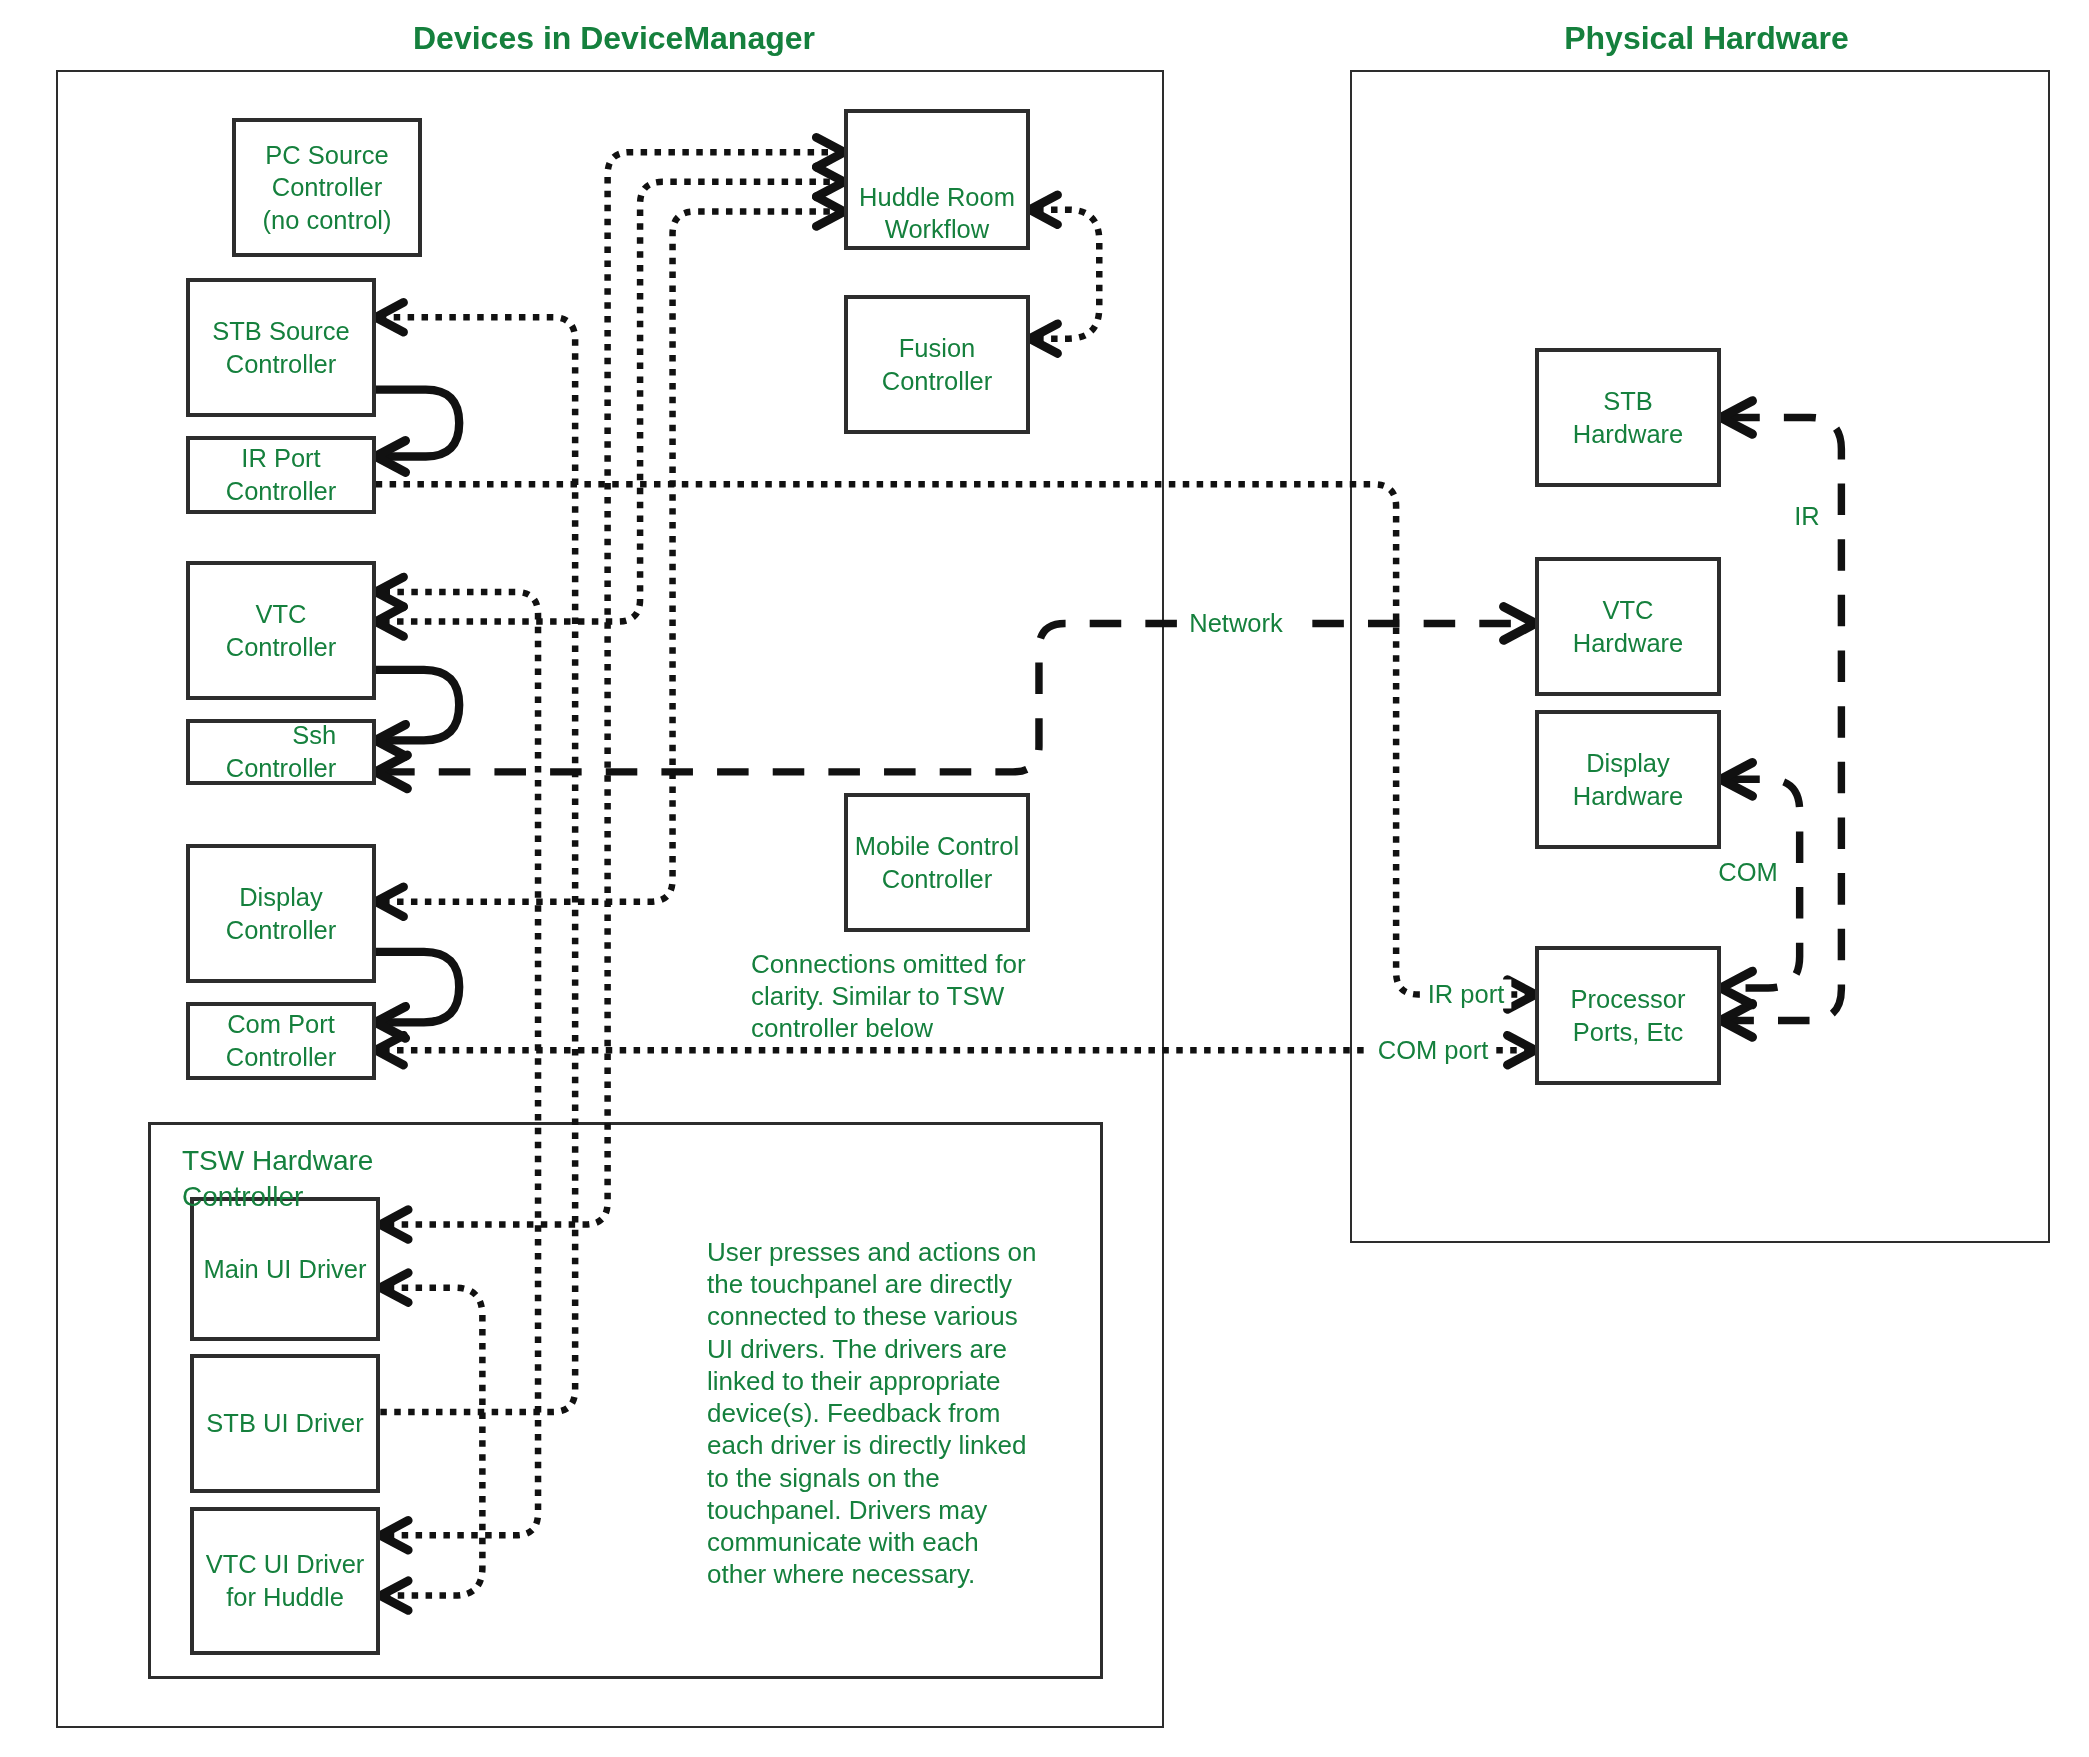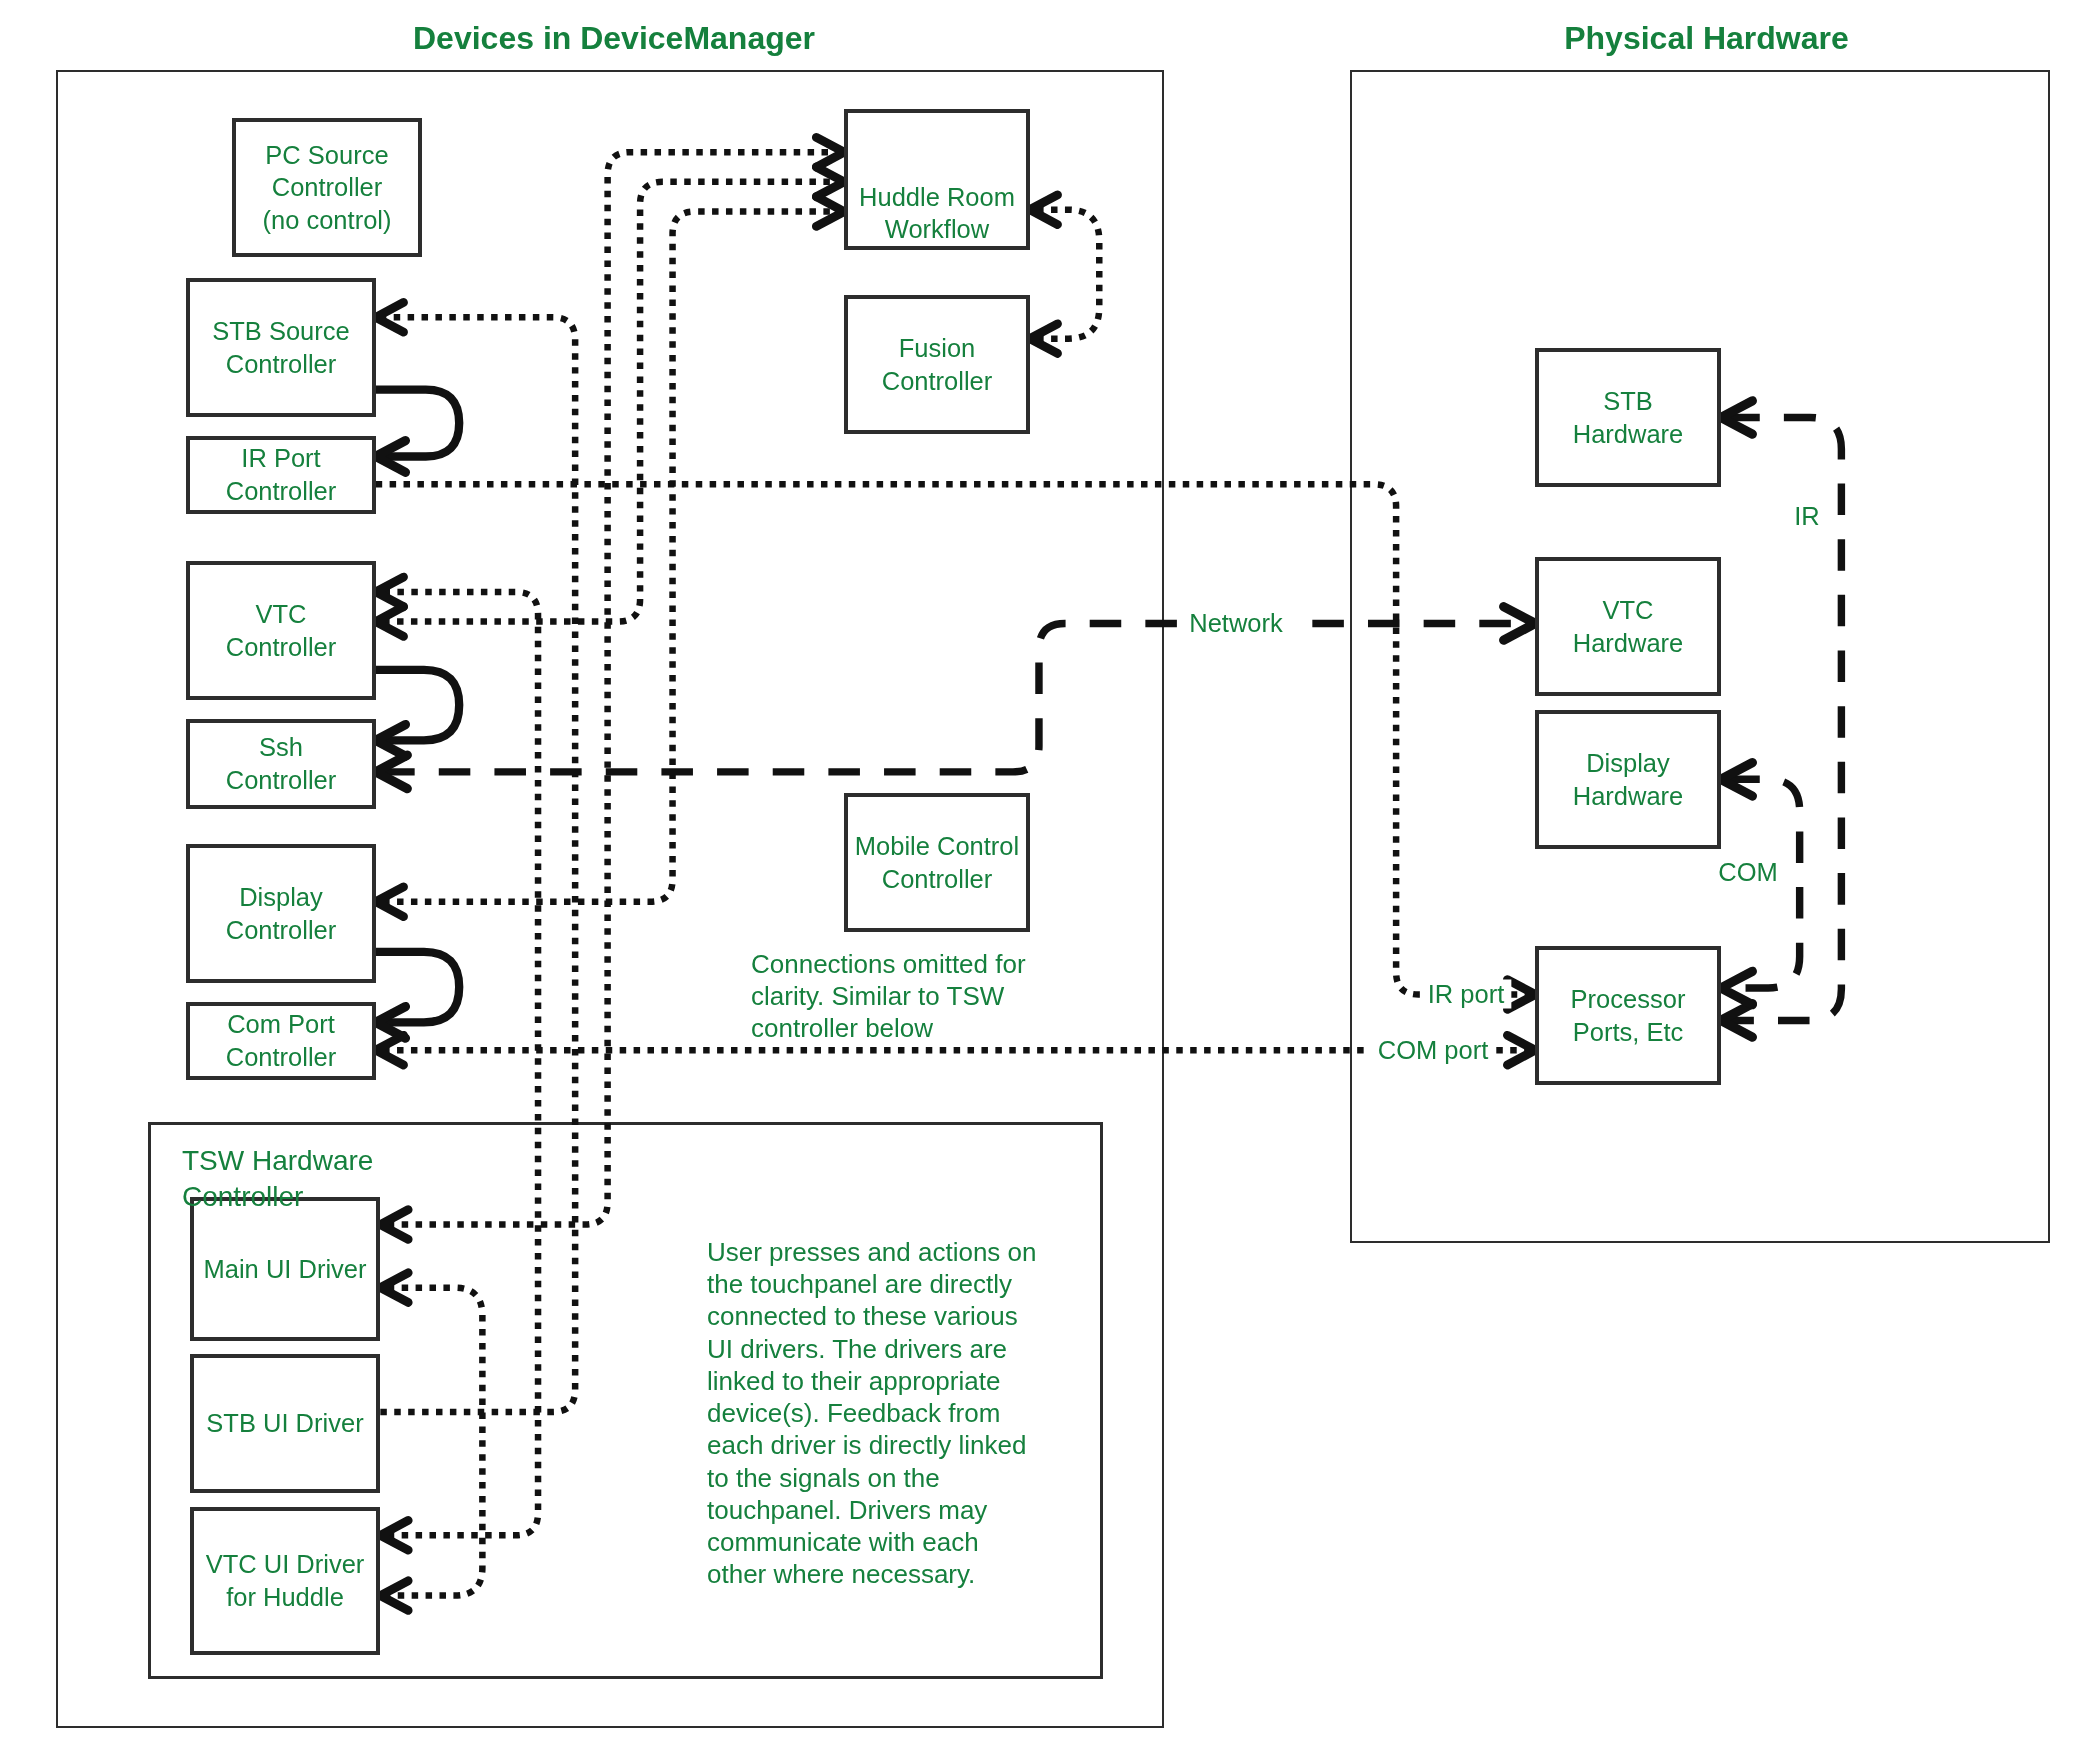--- a/index.html
+++ b/index.html
@@ -86,21 +86,21 @@
 Controller</span>
     </div>
   <div class="node" style="left:186px;top:436px;width:190px;height:78px;">
     <span>IR Port
 Controller</span>
     </div>
   <div class="node" style="left:186px;top:561px;width:190px;height:139px;">
     <span>VTC
 Controller</span>
     </div>
-  <div class="node" style="left:186px;top:719px;width:190px;height:90px;">
+  <div class="node" style="left:186px;top:719px;width:190px;height:66px;text-align:right;">
     <span>Ssh
 Controller</span>
     </div>
   <div class="node" style="left:186px;top:844px;width:190px;height:139px;">
     <span>Display
 Controller</span>
     </div>
   <div class="node" style="left:186px;top:1002px;width:190px;height:78px;">
     <span>Com Port
 Controller</span>

